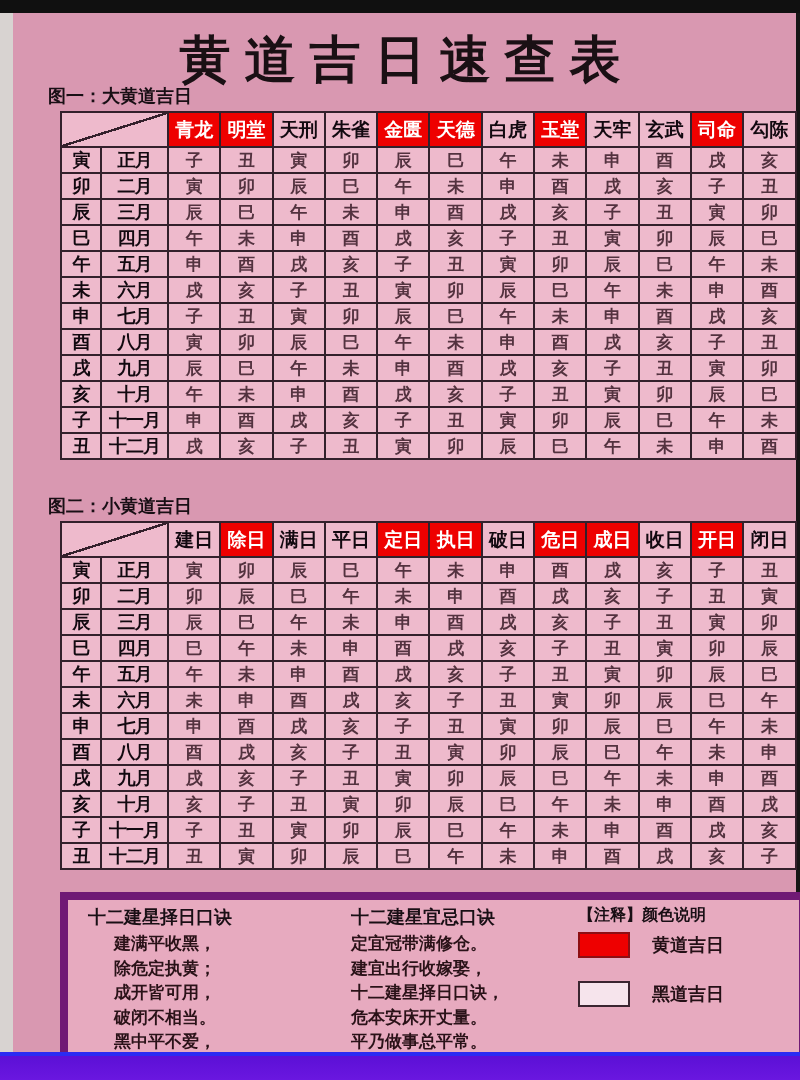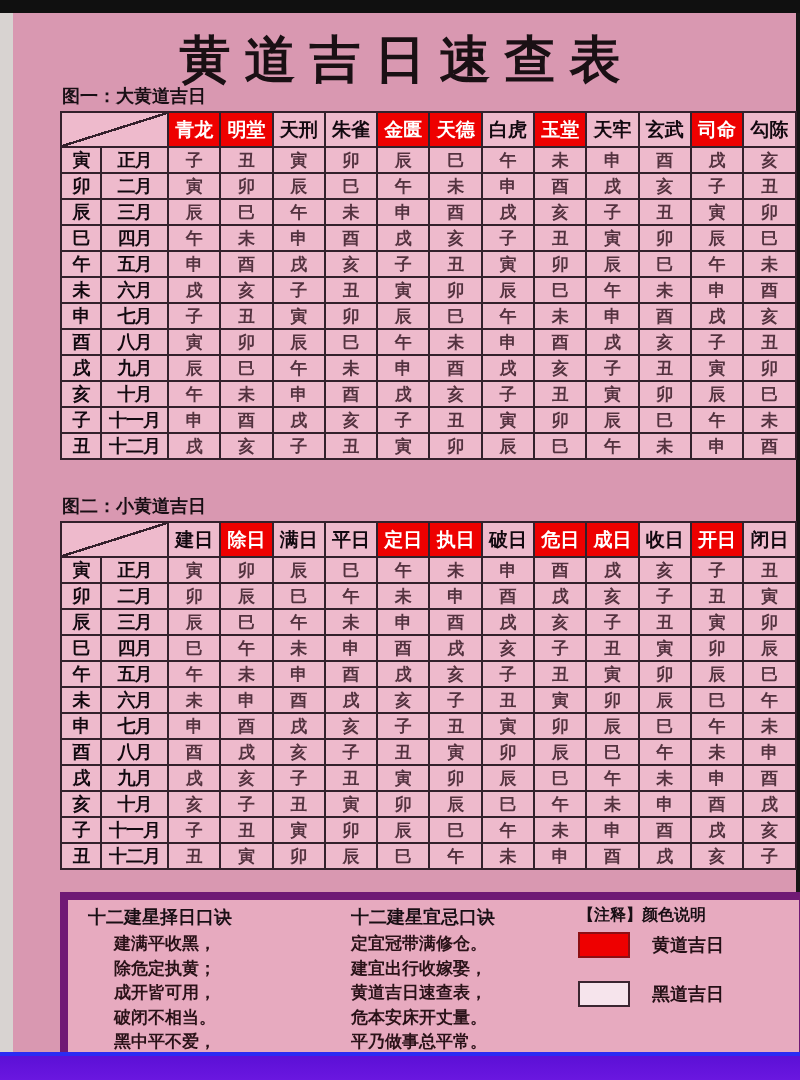--- a/index.html
+++ b/index.html
@@ -5,21 +5,21 @@
   html,body{margin:0;padding:0;background:#333;}
   .screen{position:relative;width:800px;height:1080px;background:#d998b1;overflow:hidden;
           font-family:"Liberation Sans",sans-serif;}
   .top-bar{position:absolute;top:0;left:0;width:800px;height:13px;background:#101010;}
   .left-strip{position:absolute;top:13px;left:0;width:13px;height:1039px;background:#d8d3d1;}
   .right-strip{position:absolute;top:13px;right:0;width:4px;height:1039px;background:#161616;}
   .bottom-bar{position:absolute;left:0;bottom:0;width:800px;height:28px;
               background:linear-gradient(to bottom,#2b2bf2 0,#2b2bf2 4px,#5c10d6 4px,#6a17e0 100%);}
   .title{position:absolute;top:26px;left:0;width:800px;text-align:center;font-size:51px;
          font-weight:bold;color:#1a1014;letter-spacing:14px;text-indent:14px;margin:0;}
-  .section-label{position:absolute;left:62px;font-size:18px;font-weight:bold;color:#190f15;}
+  .section-label{position:absolute;left:48px;font-size:18px;font-weight:bold;color:#190f15;}
   #label1{top:84px;}
   #label2{top:494px;}
   table.grid{position:absolute;left:60px;width:735px;border-collapse:collapse;table-layout:fixed;
              background:#eebacc;border-radius:6px;}
   #table1{top:111px;}
   #table2{top:521px;}
   table.grid th,table.grid td{border:2px solid #33202b;text-align:center;padding:0;overflow:hidden;}
   table.grid thead th{height:33px;font-size:19px;font-weight:bold;color:#120910;}
   table.grid thead th.red{background:#ee0000;color:#ffffff;}
   table.grid tbody tr{height:25px;}
@@ -531,21 +531,21 @@
           <div>破闭不相当。</div>
           <div>黑中平不爱，</div>
           <div>黄中危不强。</div>
         </div>
     </div>
     <div class="rhyme" id="rhyme2">
       <div class="rhyme-heading">十二建星宜忌口诀</div>
       <div class="rhyme-lines">
           <div>定宜冠带满修仓。</div>
           <div>建宜出行收嫁娶，</div>
-          <div>黄道吉日速查表，</div>
+          <div>十二建星择日口诀，</div>
           <div>危本安床开丈量。</div>
           <div>平乃做事总平常。</div>
         </div>
     </div>
     <div class="legend">
       <div class="legend-heading">【注释】颜色说明</div>
       <div class="legend-row first">
         <div class="swatch red-swatch" style="background: rgb(238, 0, 0);"></div>
         <div class="legend-label">黄道吉日</div>
       </div>

